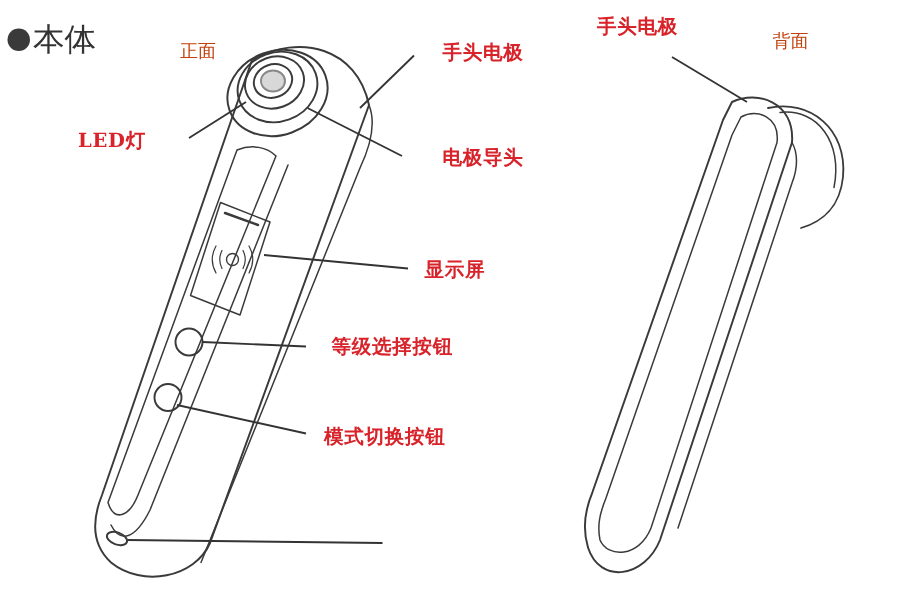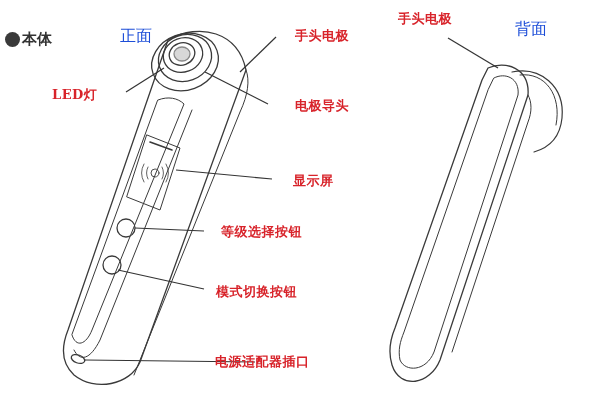--- a/index.html
+++ b/index.html
@@ -1,22 +1,22 @@
 <!DOCTYPE html>
 <html><head>
 <meta charset="utf-8">
 <style>
   html, body { margin: 0; padding: 0; background: #ffffff; }
   body { width: 600px; height: 400px; position: relative; overflow: hidden;
          font-family: "DejaVu Sans", sans-serif; }
   #stage { position: absolute; left: 0; top: 0; width: 600px; height: 400px; }
   .lbl { position: absolute; white-space: nowrap; line-height: 1; }
   .red { color: #d8232a; font-family: "DejaVu Serif", serif; font-weight: bold; font-size: 13px; letter-spacing: 0.5px; }
-  .gray { color: #1d4ed8; font-size: 16px; }
-  .title { color: #333333; font-size: 15px; font-weight: bold; display: flex; align-items: center; margin-top: 16px; }
+  .gray { color: #c2410c; font-size: 12px; }
+  .title { color: #333333; font-size: 21px; font-weight: normal; display: flex; align-items: center; }
   .title .dot { width: 15px; height: 15px; border-radius: 50%; background: #3a3a3a; margin-right: 2px; display: inline-block; }
   svg { position: absolute; left: 0; top: 0; }
 </style>
 </head>
 <body>
 
 <div id="stage">
 
   <svg width="600" height="400" viewBox="0 0 600 400">
     <g fill="none" stroke="#3a3a3a" stroke-width="1.3" stroke-linecap="round" stroke-linejoin="round">
@@ -77,19 +77,18 @@
     <span class="dot"></span>
     <span>本体</span>
   </div>
 
   <div class="lbl gray" style="left:120px; top:28px;">正面</div>
   <div class="lbl gray" style="left:515px; top:21px;">背面</div>
 
   <div class="lbl red" style="left:295px; top:29px;">手头电极</div>
   <div class="lbl red" style="left:52px; top:88px;">LED灯</div>
   <div class="lbl red" style="left:295px; top:99px;">电极导头</div>
-  <div class="lbl red" style="left:283px; top:174px;margin-left:10px;">显示屏</div>
+  <div class="lbl red" style="left:283px; top:174px;">显示屏</div>
   <div class="lbl red" style="left:221px; top:225px;">等级选择按钮</div>
   <div class="lbl red" style="left:216px; top:285px;">模式切换按钮</div>
-  <div class="lbl red" style="left:215px; top:355px;">电源适配器插口</div>
 
   <div class="lbl red" style="left:398px; top:12px;">手头电极</div>
 </div>
 
 </body></html>

